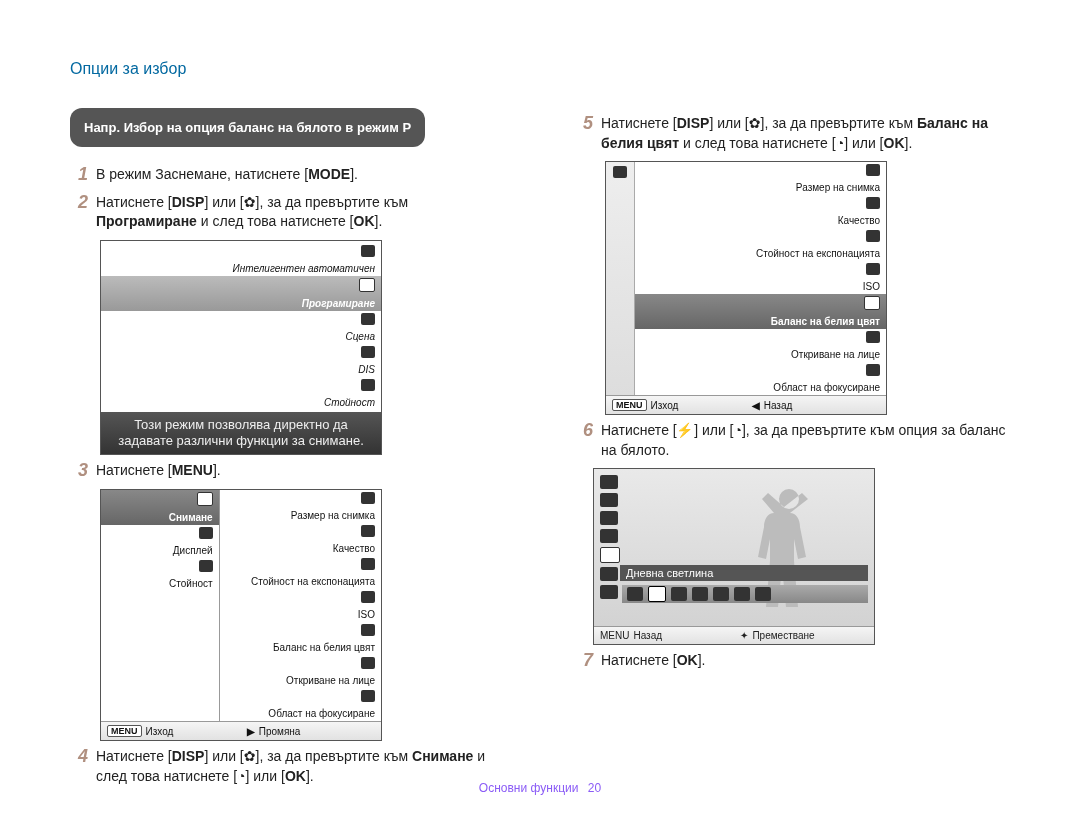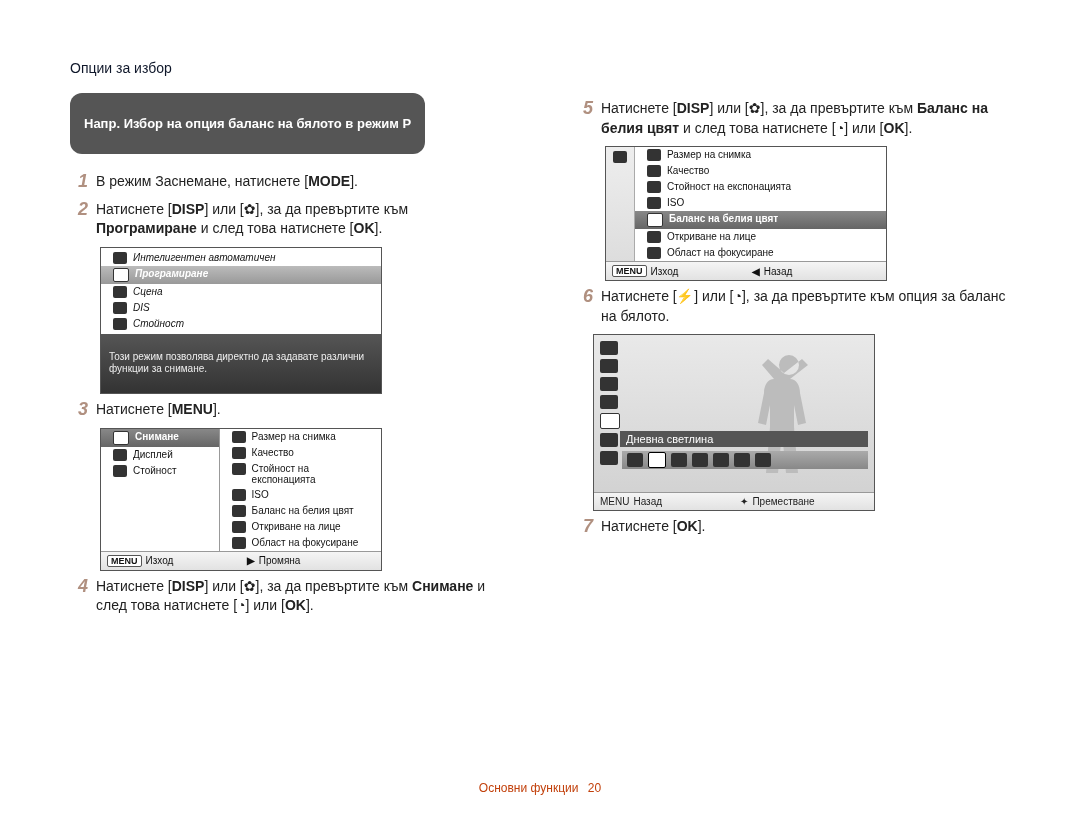--- a/index.html
+++ b/index.html
@@ -11,39 +11,39 @@
     width: 1080px;
   }
   .page {
     box-sizing: border-box;
     width: 1080px;
     height: 815px;
     padding: 60px 70px 30px 70px;
     position: relative;
   }
   .page-header {
-    font-size: 14px;
-    color: #0f172a;
-    margin-bottom: 17px;
+    font-size: 16px;
+    color: #0369a1;
+    margin-bottom: 30px;
   }
   .columns {
     display: flex;
     gap: 70px;
   }
   .col {
     flex: 1;
     min-width: 0;
   }
   .example-pill {
     display: inline-block;
     background: #555;
     color: #fff;
     font-size: 13px;
     font-weight: bold;
-    padding: 23px 14px;
+    padding: 12px 14px;
     border-radius: 12px;
     margin-bottom: 12px;
   }
   .step {
     display: flex;
     gap: 8px;
     margin: 6px 0 8px 0;
     font-size: 14px;
     line-height: 1.4;
   }
@@ -85,23 +85,24 @@
     gap: 6px;
     border-right: 1px solid #aaa;
   }
   .lcd-right {
     flex: 1;
     padding: 2px 0;
     font-style: italic;
   }
   .lcd-row {
     display: flex;
-    align-items: flex-start;
+    align-items: flex-end;
     gap: 6px;
-    padding: 2px 12px;
+    padding: 2px 6px;
+    flex-direction: column;
   }
   .lcd-row.sel {
     background: linear-gradient(#bbb,#999);
     color: #fff;
     font-weight: bold;
   }
   .lcd-row.sel-dark {
     background: linear-gradient(#888,#666);
     color: #fff;
     font-weight: bold;
@@ -114,23 +115,24 @@
     border-radius: 2px;
     flex: none;
   }
   .ic.outline {
     background: #fff;
     border: 1px solid #333;
   }
   .lcd-desc {
     background: linear-gradient(#555,#333);
     color: #eee;
-    font-size: 10px;
-    padding: 17px 8px;
+    font-size: 13px;
+    padding: 5px 8px;
     line-height: 1.25;
+    text-align: center;
   }
   .lcd-footer {
     background: linear-gradient(#f5f5f5,#e2e2e2);
     display: flex;
     font-size: 10px;
     border-top: 1px solid #999;
   }
   .lcd-footer > div {
     flex: 1;
     padding: 3px 6px;
@@ -227,21 +229,21 @@
     gap: 4px;
   }
 
   .page-footer {
     position: absolute;
     left: 0;
     right: 0;
     bottom: 20px;
     text-align: center;
     font-size: 12px;
-    color: #c2410c;
+    color: #8b5cf6;
   }
   .page-footer .pnum { margin-left: 6px; }
 </style>
 </head>
 <body>
 
 <div class="page">
 
   <div class="page-header">Опции за избор</div>
 

